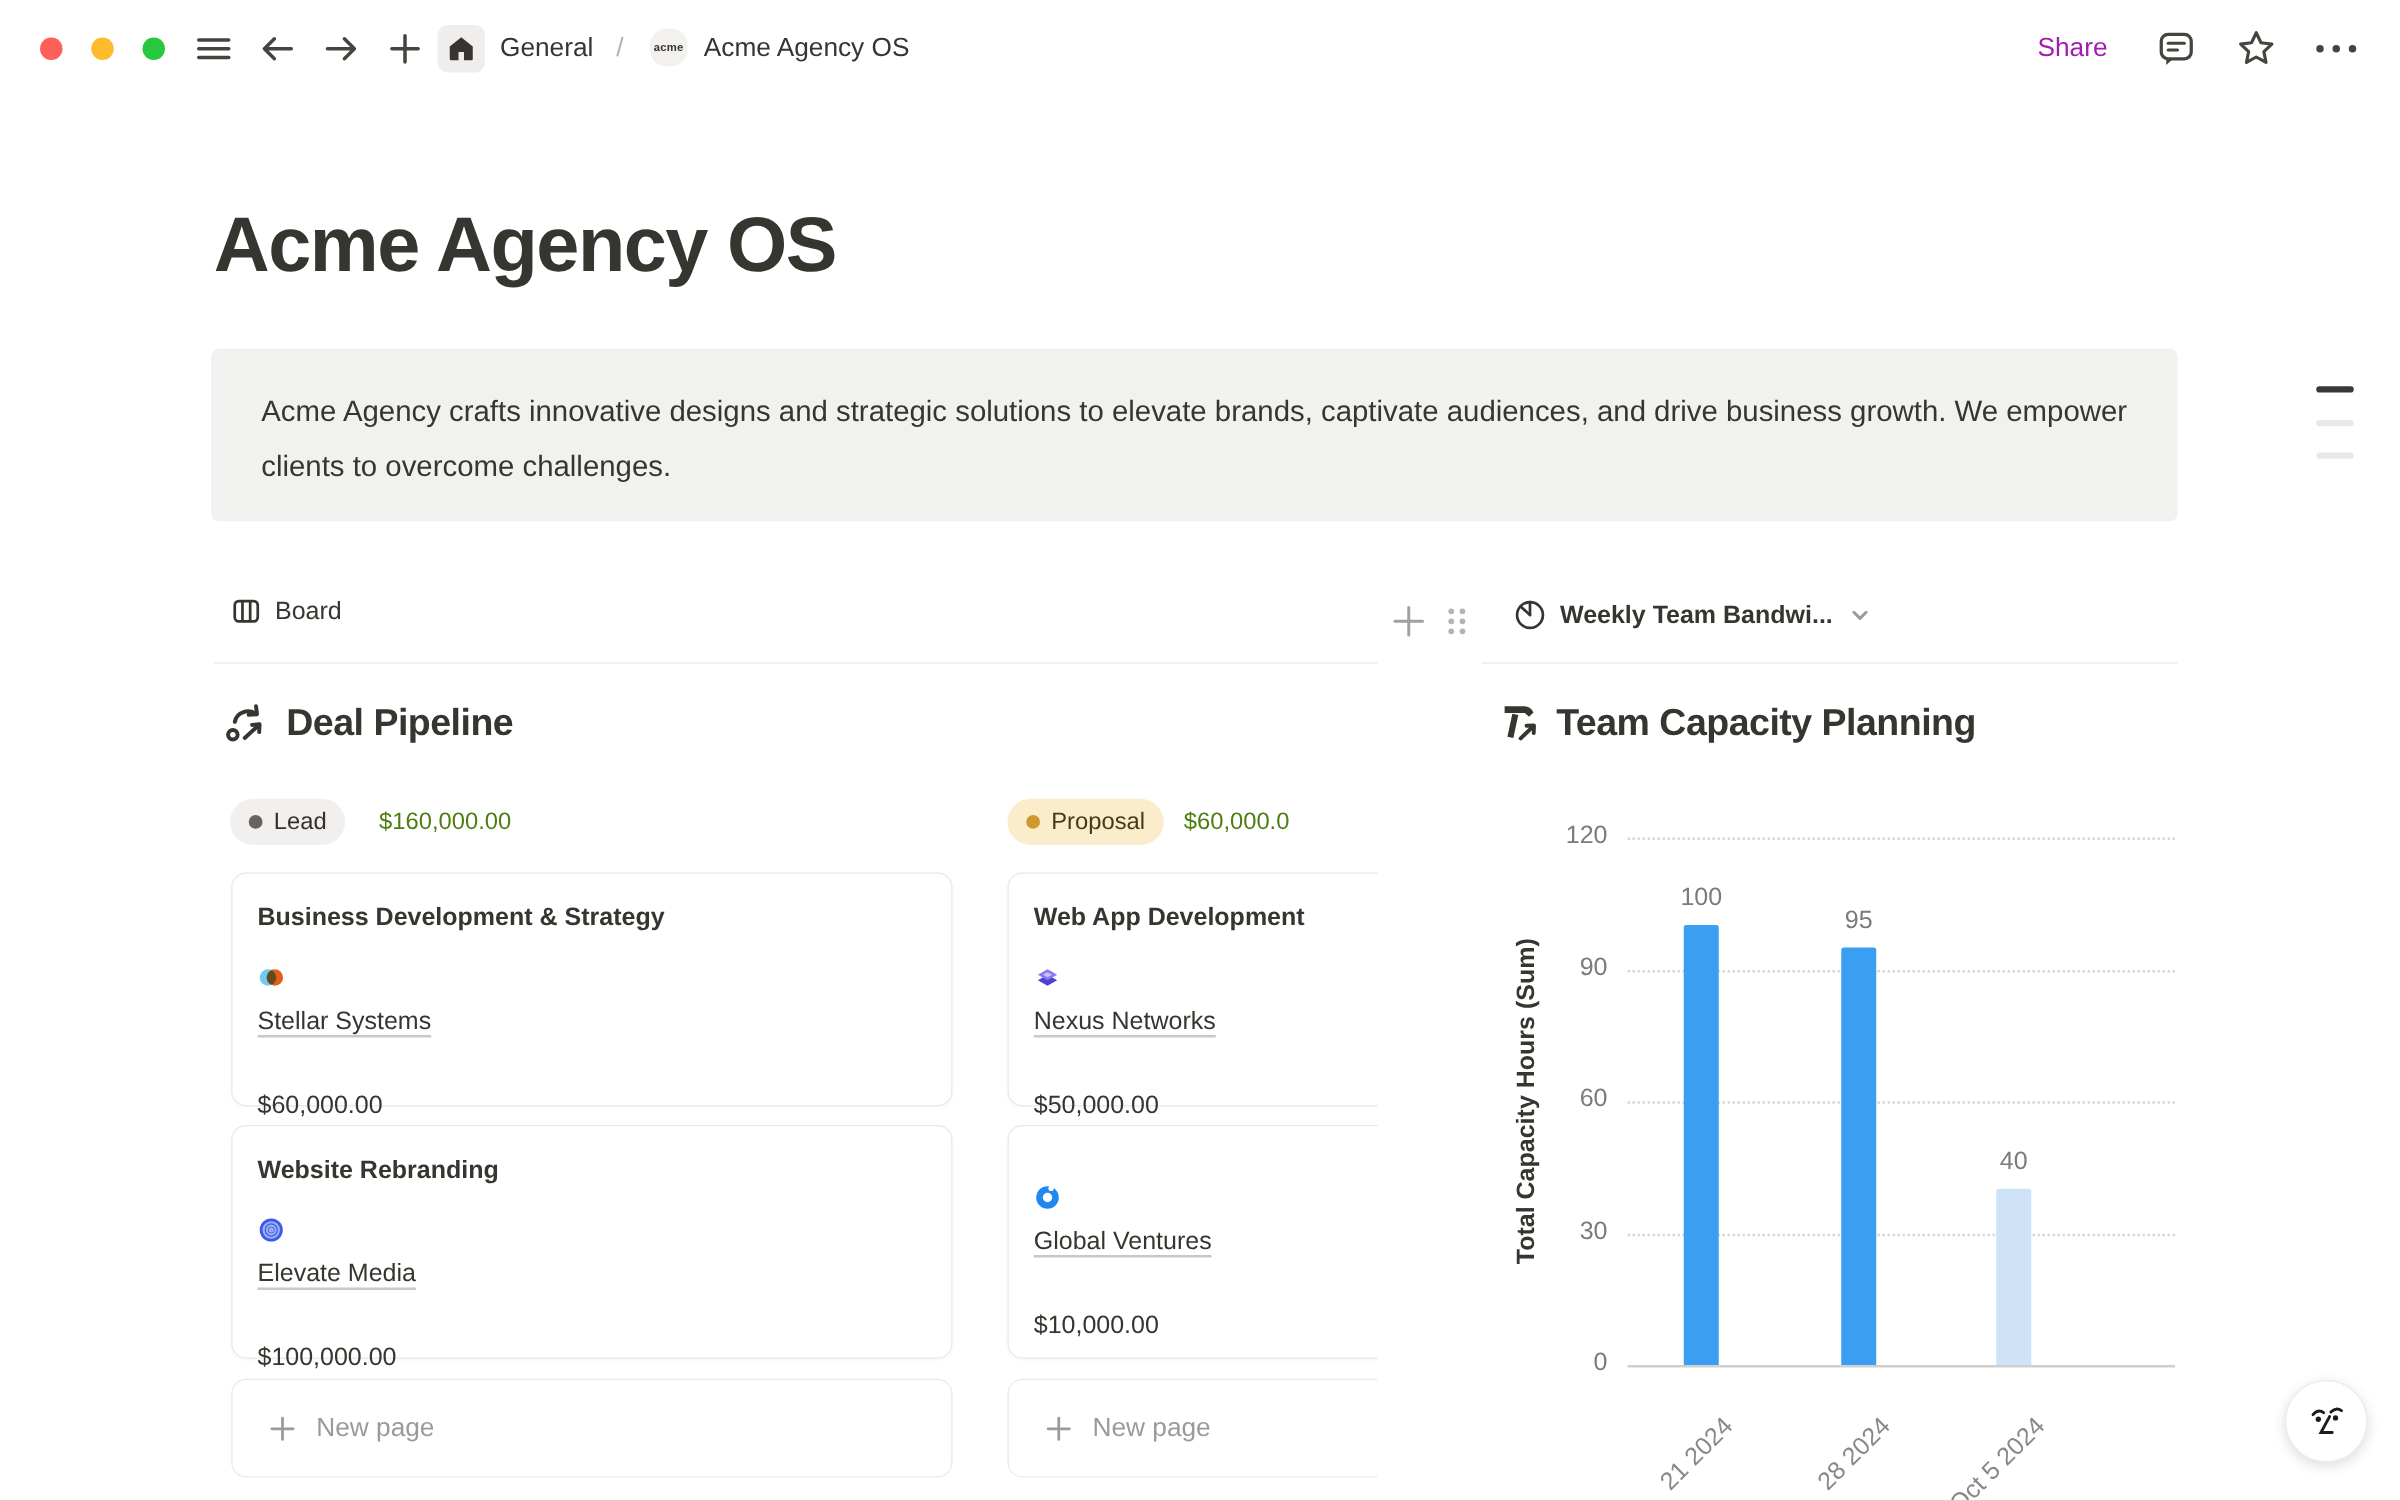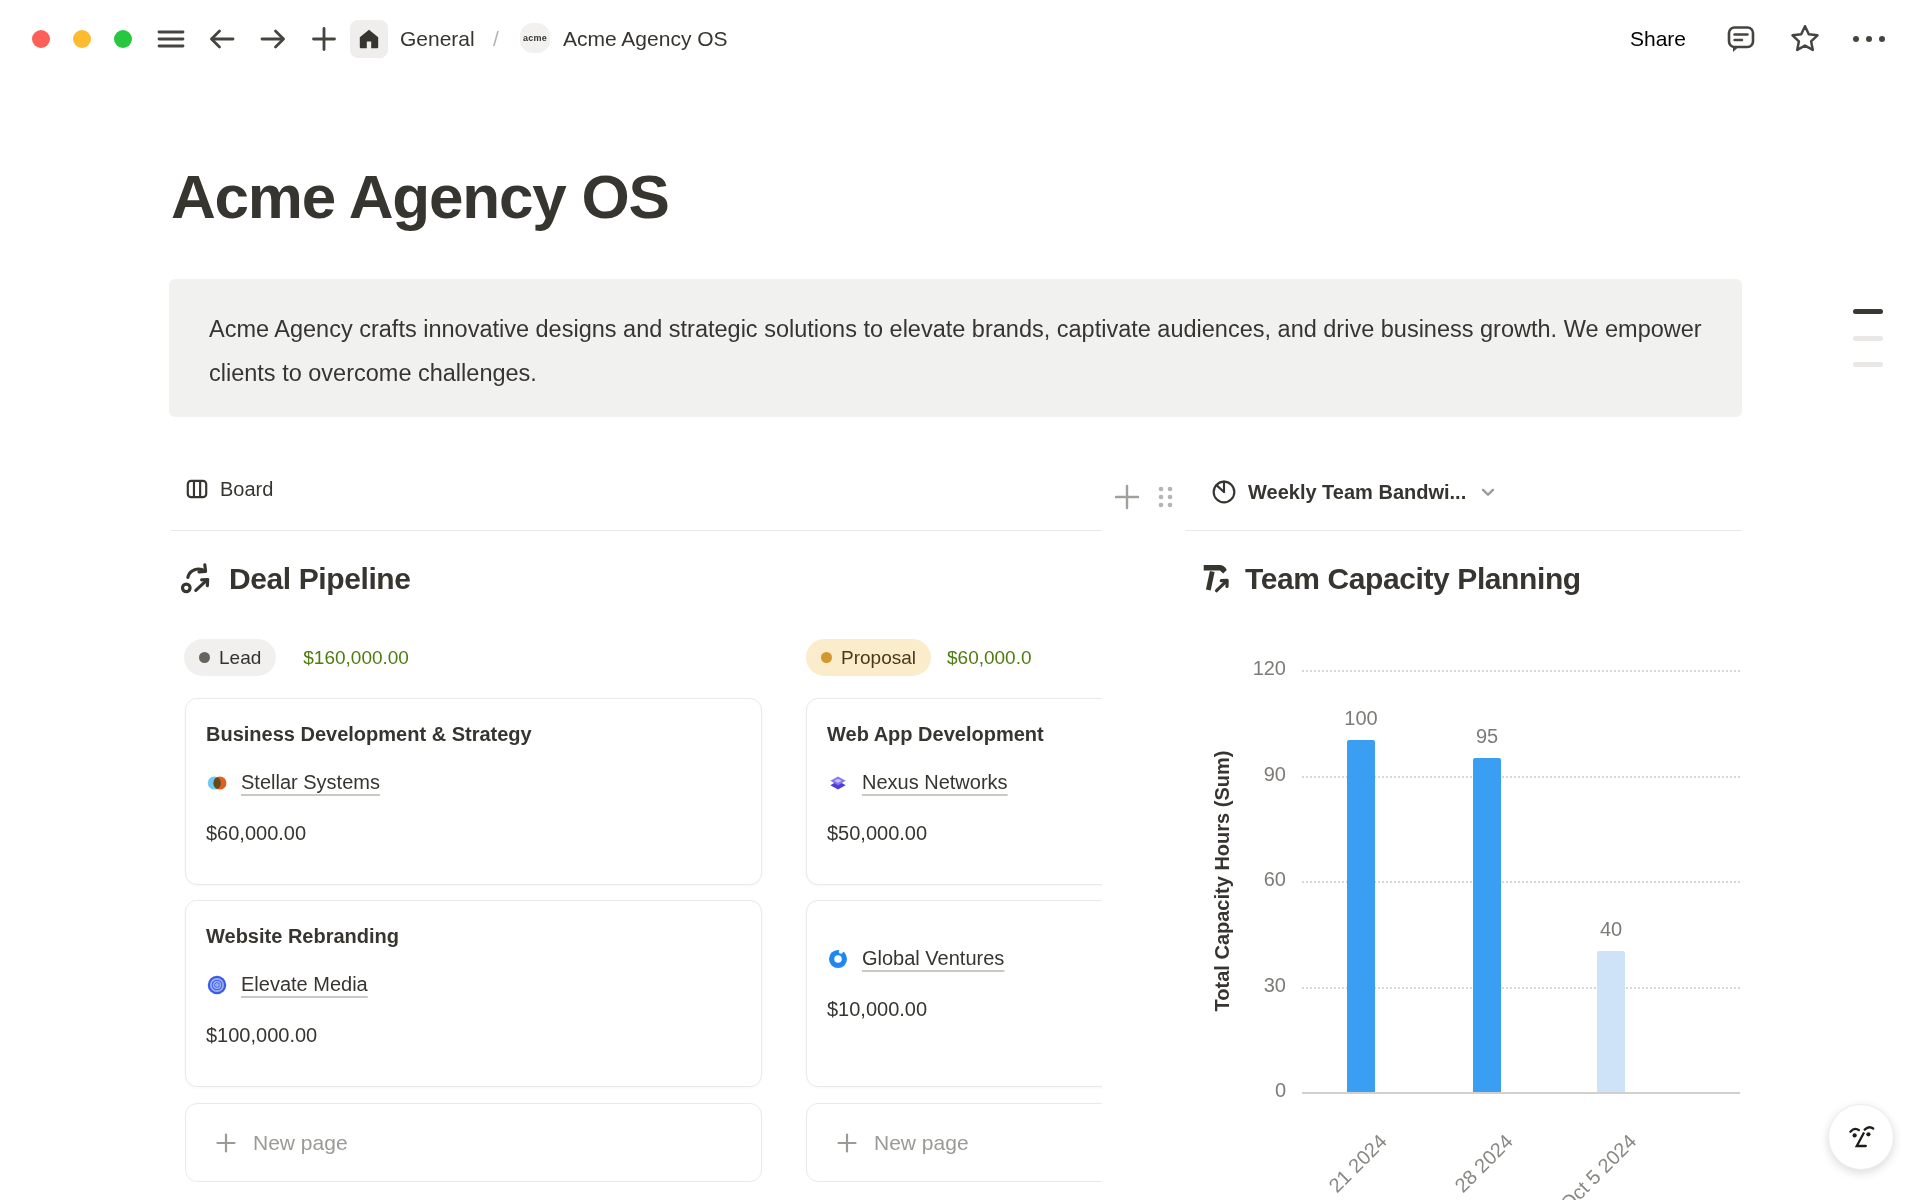--- a/index.html
+++ b/index.html
@@ -10,21 +10,21 @@
   svg{display:block;}
 
   
   .tl{width:18px;height:18px;border-radius:50%;}
   .icon-btn{display:flex;align-items:center;justify-content:center;cursor:pointer;}
   .home-btn{width:38px;height:38px;background:#efeeec;border-radius:8px;}
   .crumb{font-size:21px;color:#37352f;white-space:nowrap;}
   .crumb-sep{color:#b4b3b0;font-size:21px;}
   .page-badge{width:30px;height:30px;background:#f2f1ef;border-radius:6px;display:flex;align-items:center;justify-content:center;
               font-size:9px;font-weight:700;letter-spacing:.2px;color:#37352f;}
-  .share{font-size:21px;color:#000000;}
+  .share{font-size:21px;color:#a21caf;}
 
   
   .page-title{font-size:62px;font-weight:700;letter-spacing:-1.2px;line-height:1.1;}
   .callout{background:#f1f1ef;border-radius:6px;padding:28px 40px;box-sizing:border-box;
            font-size:23.5px;line-height:44px;color:#37352f;}
   .toc-bar{height:5px;border-radius:3px;width:30px;}
 
   
   .view-tab{display:flex;align-items:center;gap:10px;font-size:20px;font-weight:500;color:#37352f;text-align:center;}
   .divider{height:1px;background:#e9e9e7;}
@@ -35,24 +35,24 @@
   .pill{display:inline-flex;align-items:center;gap:9px;height:37px;padding:0 15px;border-radius:19px;
         font-size:19px;font-weight:500;}
   .pill .dot{width:11px;height:11px;border-radius:50%;}
   .pill-lead{color:#33312c;}
   .pill-proposal{color:#463a1c;}
   .group-sum{font-size:19px;color:#4d7c0f;line-height:37px;white-space:nowrap;}
   .col{position:absolute;top:236px;width:577px;}
   .card{position:absolute;width:577px;height:187px;background:#fff;border:1px solid #e9e9e7;border-radius:12px;
         box-shadow:0 1px 3px rgba(0,0,0,.035);box-sizing:border-box;padding:22px 20px;cursor:pointer;}
   .card-title{font-size:20px;font-weight:600;line-height:26px;white-space:nowrap;}
-  .client-row{display:flex;align-items:center;gap:13px;margin-top:24px;}
+  .client-row{display:flex;align-items:flex-start;gap:13px;margin-top:24px;flex-direction:column;}
   .client-link{font-size:20px;color:#37352f;text-decoration:underline;text-decoration-color:#c9c8c5;
                text-decoration-thickness:1.5px;text-underline-offset:5px;white-space:nowrap;cursor:pointer;}
-  .card-amount{font-size:20px;margin-top:28px;}
+  .card-amount{font-size:20px;margin-top:44px;}
   .new-page{position:absolute;top:405px;width:577px;height:79px;border:1px solid #e9e9e7;border-radius:12px;
             box-sizing:border-box;display:flex;align-items:center;gap:15px;padding-left:28px;color:#9b9a97;
             font-size:21px;cursor:pointer;background:#fff;}
 
   
   .view-select{display:flex;align-items:center;gap:10px;font-size:20px;font-weight:600;color:#37352f;cursor:pointer;}
   .plot{position:absolute;left:117px;top:208px;width:438px;height:422px;}
   .ytick-row{position:absolute;left:0;right:0;height:0;}
   .grid-line{border-top:2px dotted #d9d7d4;height:0;}
   .baseline .grid-line{border-top:2px solid #d2d0cd;}

